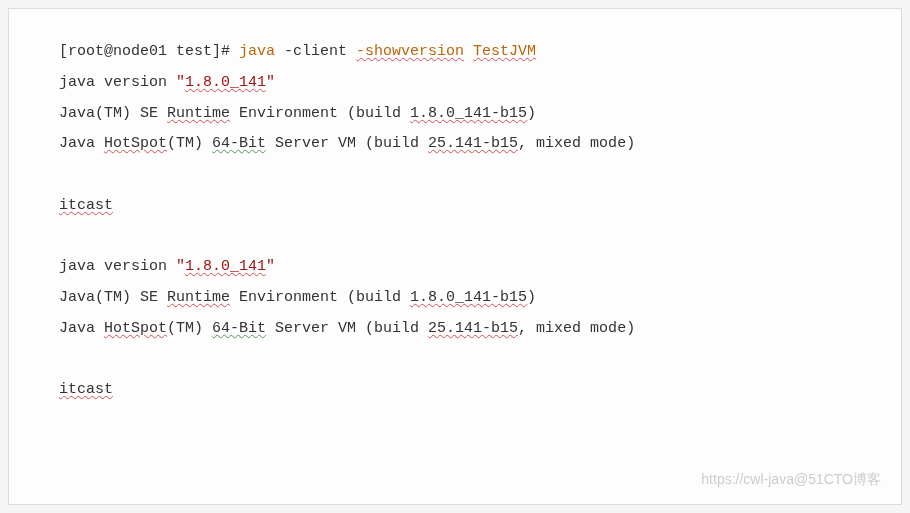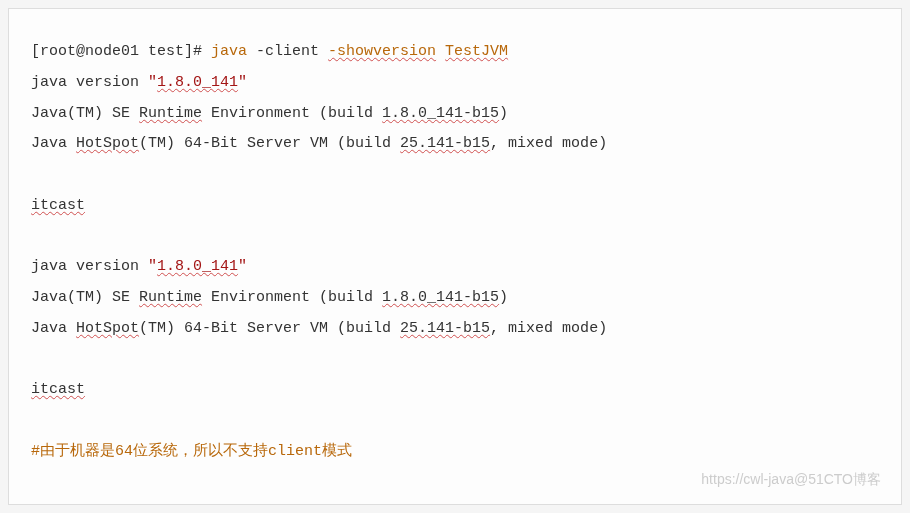--- a/index.html
+++ b/index.html
@@ -17,38 +17,40 @@
     .container {
       background: #fdfdfd;
       border: 1px solid #ddd;
       padding: 28px 22px;
       position: relative;
       min-height: 497px;
     }
     .line {
       white-space: pre;
       color: #333;
+      margin-left: 28px;
     }
     .blank {
       height: 2.05em;
     }
     .orange {
       color: #b8680b;
     }
     .darkred {
       color: #a31515;
     }
     .squiggly {
       text-decoration: underline;
       text-decoration-style: wavy;
       text-decoration-color: #d05050;
       text-decoration-thickness: 1px;
       text-underline-offset: 2px;
     }
     .grn-squiggly {
+      text-decoration: underline;
       text-decoration-style: wavy;
       text-decoration-color: #5a905a;
       text-decoration-thickness: 1px;
       text-underline-offset: 2px;
     }
     .watermark {
       position: absolute;
       right: 20px;
       bottom: 10px;
       color: #ccc;
@@ -81,16 +83,15 @@
   <div class="line"><span>Java(TM) SE </span><span class="squiggly">Runtime</span><span> Environment (build </span><span class="squiggly">1.8.0_141-b15</span><span>)</span></div>
 
   <div class="line"><span>Java </span><span class="squiggly">HotSpot</span><span>(TM) </span><span class="grn-squiggly">64-Bit</span><span> Server VM (build </span><span class="squiggly">25.141-b15</span><span>, mixed mode)</span></div>
 
   <div class="blank"></div>
 
   <div class="line"><span class="squiggly">itcast</span></div>
 
   <div class="blank"></div>
 
-  <div class="line orange">#由于机器是64位系统，所以不支持client模式</div>
 
   <div class="watermark">https://cwl-java@51CTO博客</div>
 </div>
 
 </body></html>

